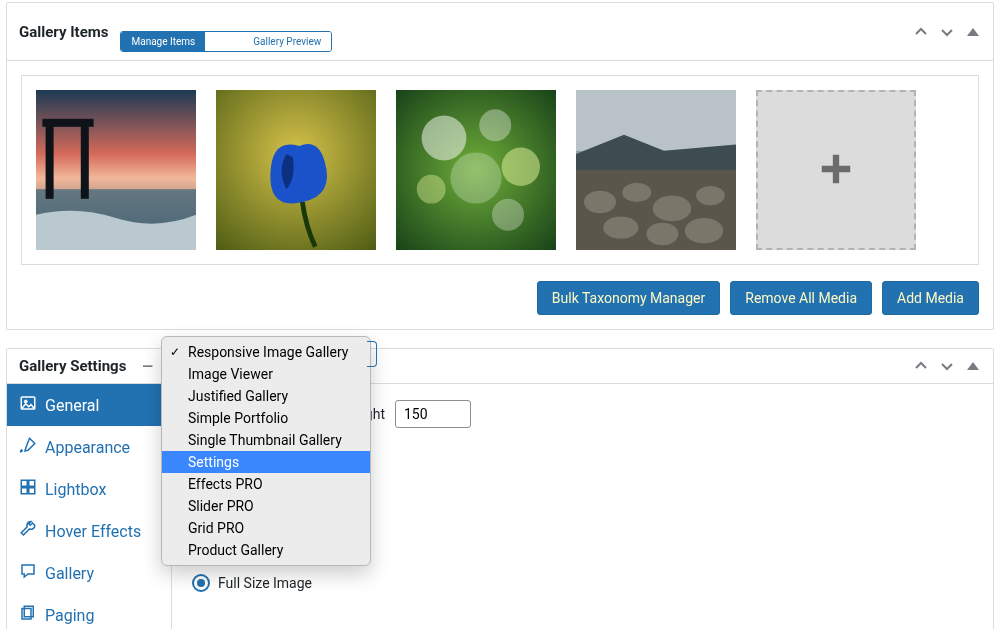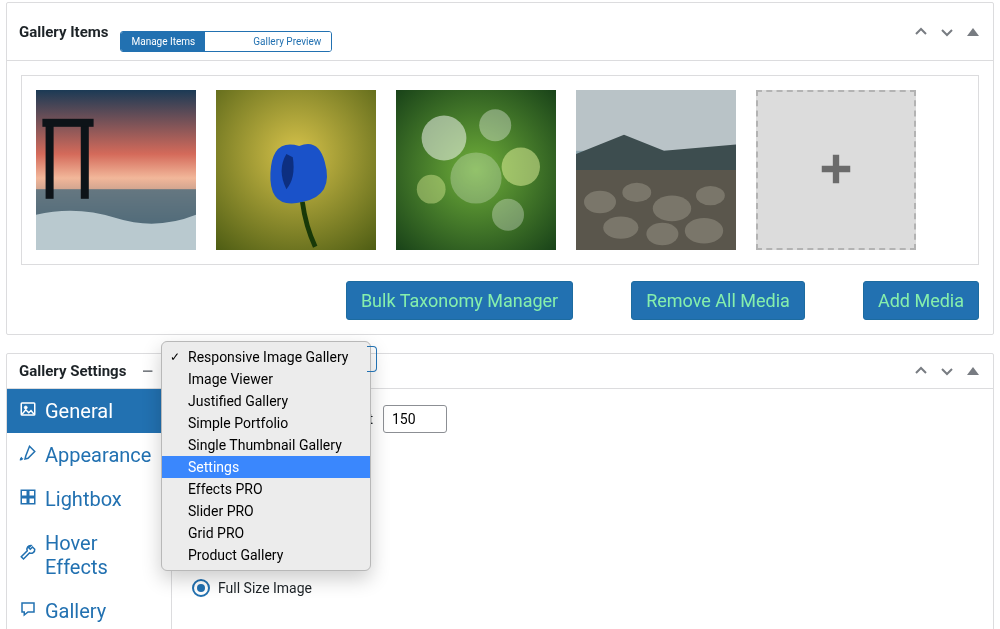--- a/index.html
+++ b/index.html
@@ -51,42 +51,42 @@
     width:160px;height:160px;
     border:2px dashed #b3b3b3;
     background:#dcdcdc;
     display:flex;align-items:center;justify-content:center;
     color:#6b6b6b;cursor:pointer;
   }
   .add-tile svg{width:38px;height:38px;fill:#6b6b6b;}
 
   
   .btn-row{display:flex;justify-content:flex-end;gap:10px;margin-top:16px;}
-  .btn{background:var(--wp-blue);color:#86efac;border:1px solid var(--wp-blue-dark);
-       border-radius:3px;padding:8px 14px;font-size:18px;cursor:pointer;margin-left:48px;}
+  .btn{background:var(--wp-blue);color:#fef9c3;border:1px solid var(--wp-blue-dark);
+       border-radius:3px;padding:8px 14px;font-size:14px;cursor:pointer;}
 
   
   .settings-body{display:flex;align-items:flex-start;padding:0;}
   .side-nav{width:165px;border-right:1px solid var(--panel-border);}
   .side-item{
     display:flex;align-items:center;gap:8px;
-    padding:10px 12px;font-size:20px;color:var(--wp-blue);
+    padding:10px 12px;font-size:16px;color:var(--wp-blue);
     cursor:pointer;
   }
   .side-item.active{background:var(--wp-blue);color:#fff;}
   .side-item svg{width:18px;height:18px;flex-shrink:0;}
   .side-item.active svg{fill:#fff;stroke:#fff;}
   .side-item:not(.active) svg{fill:var(--wp-blue);stroke:var(--wp-blue);}
 
   .settings-right{flex:1;padding:16px 20px;position:relative;}
   .field-row{display:flex;align-items:center;gap:10px;margin-bottom:22px;}
   .field-row label{font-size:14px;}
   .field-row input[type=text]{
     border:1px solid #8c8f94;border-radius:3px;
-    padding:4px 8px;width:64px;height:28px;font-size:14px;background:#fff;
+    padding:4px 8px;width:76px;height:28px;font-size:14px;background:#fff;
   }
 
   .radio-col{display:flex;flex-direction:column;gap:10px;margin-bottom:22px;}
   .radio-opt{display:flex;align-items:center;gap:8px;font-size:14px;cursor:pointer;}
   .radio{
     width:18px;height:18px;border:2px solid #8c8f94;border-radius:50%;
     display:inline-flex;align-items:center;justify-content:center;flex-shrink:0;
   }
   .radio.checked{border-color:var(--wp-blue);}
   .radio.checked::after{content:"";width:8px;height:8px;border-radius:50%;background:var(--wp-blue);}

